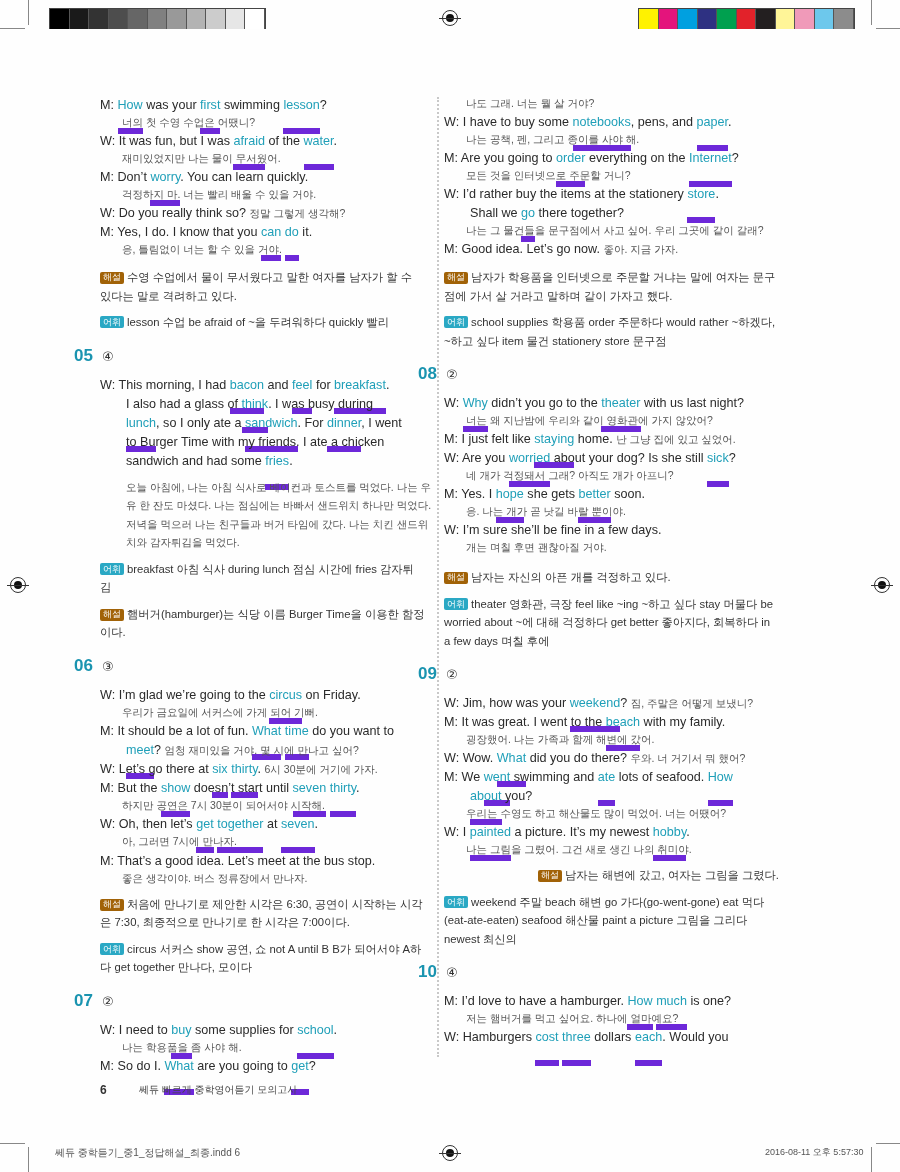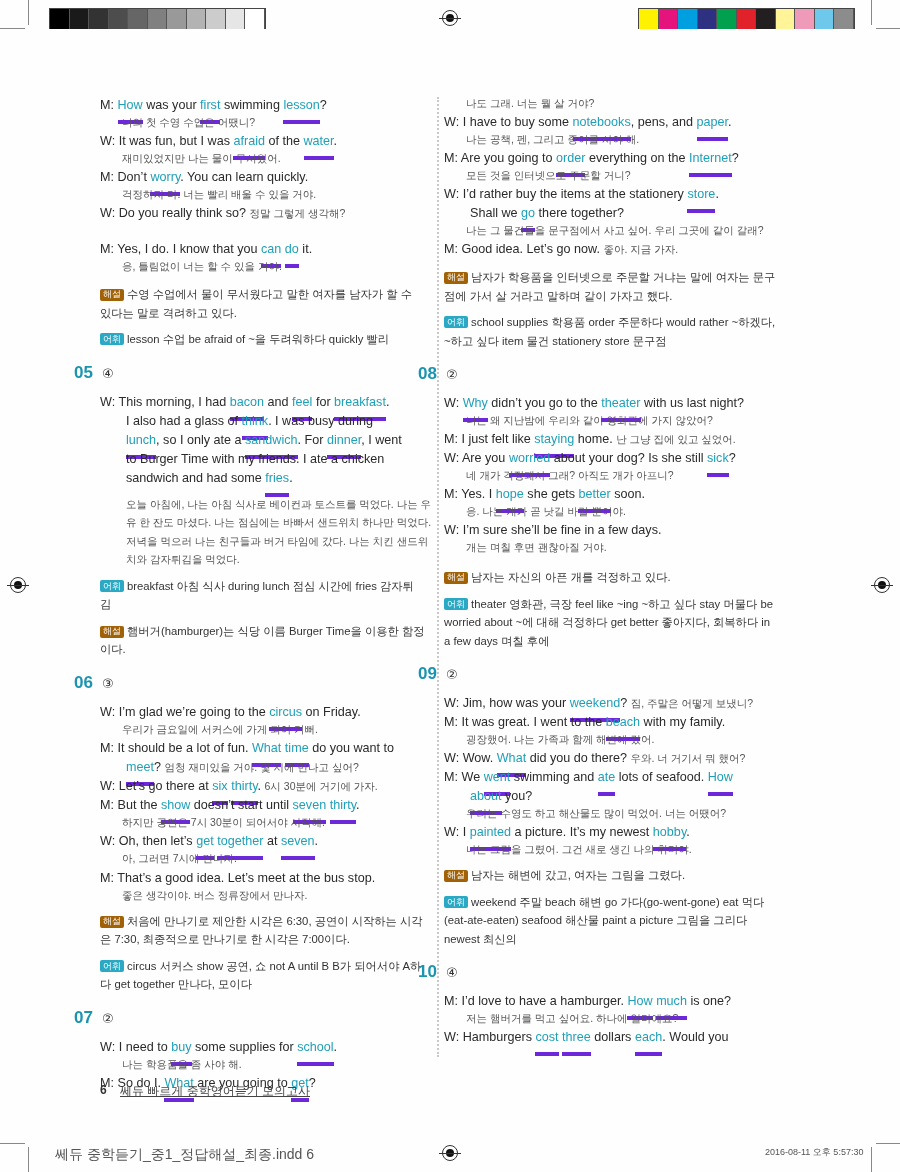--- a/index.html
+++ b/index.html
@@ -15,31 +15,31 @@
   .crop { position: absolute; background: #888; }
   .col { position: absolute; top: 95px; }
   .col.left { left: 100px; width: 325px; }
   .col.right { left: 444px; width: 335px; }
   .divider { position: absolute; left: 437px; top: 97px; height: 960px; border-left: 2px dotted #c8c8c8; }
   .line { font-size: 12.6px; line-height: 18px; white-space: nowrap; }
   .line.indent { padding-left: 26px; }
   .ko { font-size: 10.5px; color: #555; line-height: 17px; padding-left: 22px; white-space: nowrap; }
   .ko.inl { padding-left: 0; }
   .spk { }
-  .kw { color: #1f9fb8; border-bottom: 4px solid #6d28d9; padding-bottom: 8px; }
+  .kw { color: #1f9fb8; border-bottom: 6px solid #6d28d9; padding-bottom: 16px; }
   .qhead { display: flex; align-items: baseline; margin-left: -26px; margin-top: 14px; margin-bottom: 10px; }
   .qnum { font-size: 17px; font-weight: bold; color: #1a94b0; width: 26px; }
   .qans { font-size: 13px; color: #333; margin-left: 2px; }
   .note { font-size: 11.3px; line-height: 18.5px; color: #333; margin-top: 8px; }
   .badge { display: inline-block; font-size: 9px; color: #fff; padding: 0 3px; border-radius: 2px; line-height: 12px; margin-right: 3px; vertical-align: 1px; }
   .badge.exp { background: #a16207; font-family: Liberation Mono, monospace; }
   .badge.voc { background: #2aa8c4; }
   .footer-page { position: absolute; left: 100px; top: 1083px; font-size: 12px; font-weight: bold; color: #333; }
-  .footer-title { position: absolute; left: 120px; top: 1083px; font-size: 12px; color: #444; text-decoration: underline; }
-  .slug-left { position: absolute; left: 55px; top: 1146px; font-size: 14px; color: #555; }
+  .footer-title { position: absolute; left: 139px; top: 1083px; font-size: 10px; color: #444; }
+  .slug-left { position: absolute; left: 55px; top: 1146px; font-size: 10px; color: #555; }
   .slug-right { position: absolute; left: 765px; top: 1146px; font-size: 9px; color: #555; }
 </style>
 </head>
 <body>
 
 <div class="swatches gray" id="graybar">
     <div class="sw" style="background: rgb(0, 0, 0);"></div>
     <div class="sw" style="background: rgb(26, 26, 26);"></div>
     <div class="sw" style="background: rgb(51, 51, 51);"></div>
     <div class="sw" style="background: rgb(77, 77, 77);"></div>
@@ -81,21 +81,21 @@
 
 <div class="col left">
   <div>
       <div class="line" style="margin-top: 1px;"><span class="spk">M: </span><span class="kw">How</span><span> was your </span><span class="kw">first</span><span> swimming </span><span class="kw">lesson</span><span>?</span></div>
       <div class="ko">너의 첫 수영 수업은 어땠니?</div>
       <div class="line" style="margin-top: 1px;"><span class="spk">W: </span><span>It was fun, but I was </span><span class="kw">afraid</span><span> of the </span><span class="kw">water</span><span>.</span></div>
       <div class="ko">재미있었지만 나는 물이 무서웠어.</div>
       <div class="line" style="margin-top: 1px;"><span class="spk">M: </span><span>Don’t </span><span class="kw">worry</span><span>. You can learn quickly.</span></div>
       <div class="ko">걱정하지 마. 너는 빨리 배울 수 있을 거야.</div>
       <div class="line" style="margin-top: 1px;"><span class="spk">W: </span><span>Do you really think so? </span><span class="ko inl">정말 그렇게 생각해?</span></div>
-      <div class="line" style="margin-top: 18px;"><span class="spk">M: </span><span>Yes, I do. I know that you </span><span class="kw">can</span><span> </span><span class="kw">do</span><span> it.</span></div>
+      <div class="line" style="margin-top: 1px;"><span class="spk">M: </span><span>Yes, I do. I know that you </span><span class="kw">can</span><span> </span><span class="kw">do</span><span> it.</span></div>
       <div class="ko">응, 틀림없이 너는 할 수 있을 거야.</div>
     </div>
   <div class="note" style="margin-top:10px;">
     <span class="badge exp">해설</span><span>수영 수업에서 물이 무서웠다고 말한 여자를 남자가 할 수 있다는 말로 격려하고 있다.</span>
   </div>
   <div class="note">
     <span class="badge voc">어휘</span><span>lesson 수업 be afraid of ~을 두려워하다 quickly 빨리</span>
   </div>
 
   <div class="qhead">
@@ -206,21 +206,21 @@
       <div class="line" style="margin-top: 1px;"><span class="spk">W: </span><span>Jim, how was your </span><span class="kw">weekend</span><span>? </span><span class="ko inl">짐, 주말은 어떻게 보냈니?</span></div>
       <div class="line" style="margin-top: 1px;"><span class="spk">M: </span><span>It was great. I went to the </span><span class="kw">beach</span><span> with my family.</span></div>
       <div class="ko">굉장했어. 나는 가족과 함께 해변에 갔어.</div>
       <div class="line" style="margin-top: 1px;"><span class="spk">W: </span><span>Wow. </span><span class="kw">What</span><span> did you do there? </span><span class="ko inl">우와. 너 거기서 뭐 했어?</span></div>
       <div class="line" style="margin-top: 1px;"><span class="spk">M: </span><span>We </span><span class="kw">went</span><span> swimming and </span><span class="kw">ate</span><span> lots of seafood. </span><span class="kw">How</span></div>
       <div class="line indent" style="margin-top: 1px;"><span class="kw">about</span><span> you?</span></div>
       <div class="ko">우리는 수영도 하고 해산물도 많이 먹었어. 너는 어땠어?</div>
       <div class="line" style="margin-top: 1px;"><span class="spk">W: </span><span>I </span><span class="kw">painted</span><span> a picture. It’s my newest </span><span class="kw">hobby</span><span>.</span></div>
       <div class="ko">나는 그림을 그렸어. 그건 새로 생긴 나의 취미야.</div>
     </div>
-  <div class="note" style="">
+  <div class="note" style="text-align:right;">
     <span class="badge exp">해설</span><span>남자는 해변에 갔고, 여자는 그림을 그렸다.</span>
   </div>
   <div class="note">
     <span class="badge voc">어휘</span><span>weekend 주말 beach 해변 go 가다(go-went-gone) eat 먹다(eat-ate-eaten) seafood 해산물 paint a picture 그림을 그리다 newest 최신의</span>
   </div>
 
   <div class="qhead">
     <span class="qnum">10</span>
     <span class="qans">④</span>
   </div>

